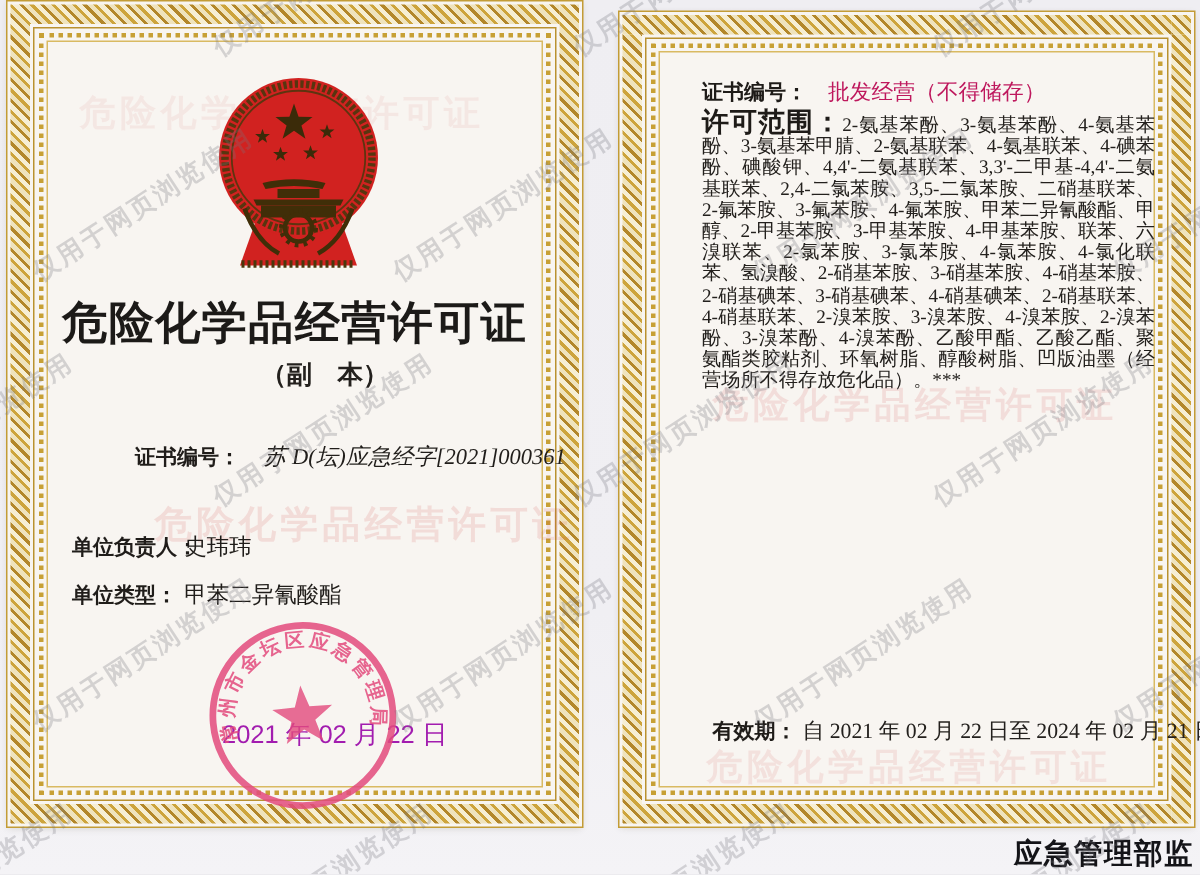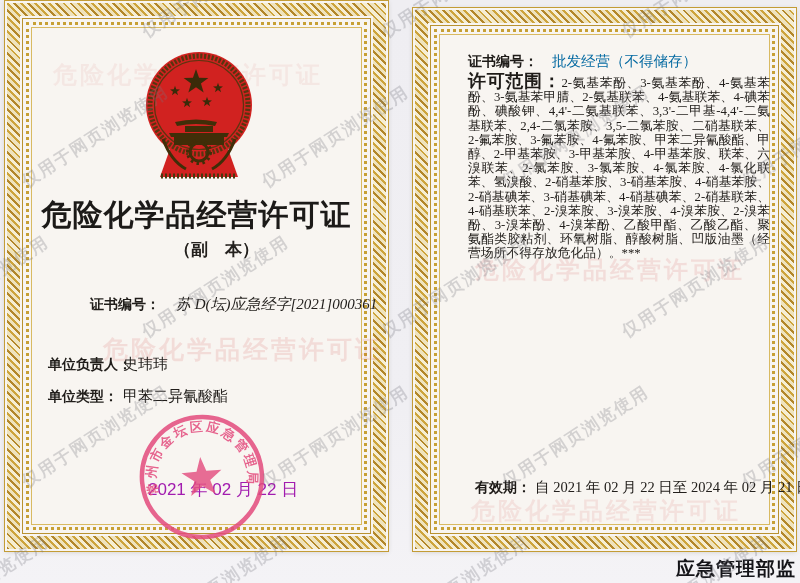--- a/index.html
+++ b/index.html
@@ -26,21 +26,21 @@
   .fieldrow .fvalue{font-family:"Liberation Serif",serif;font-size:15px;margin-left:1px;}
   #fr0{top:294px;left:85px;}
   #fr1{top:324px;} #fr2{top:354px;} #fr3{top:386px;} #fr4{top:418px;} #fr5{top:450px;}
   #fr5 .fvalue{font-weight:700;}
   #issue-date{position:absolute;left:143px;top:477px;font-family:Liberation Sans, sans-serif;
               font-size:17px;color:#a21caf;}
   #seal{position:absolute;left:133px;top:413px;opacity:.85;transform:rotate(-5deg);}
   
   .rp-label{font-weight:700;font-size:14px;color:#1e1b18;}
   #mode-row{position:absolute;left:55px;top:44px;white-space:nowrap;}
-  #mode-row .rp-value{font-family:Liberation Mono, monospace;font-size:14.5px;margin-left:14px;color:#0369a1;}
+  #mode-row .rp-value{font-family:Liberation Mono, monospace;font-size:14.5px;margin-left:14px;color:#be185d;}
   #scope{position:absolute;left:55px;top:66px;width:302px;text-align:justify;
          font-family:"Liberation Serif",serif;font-size:12.8px;line-height:14.2px;color:#23201d;}
   #scope .rp-label{font-size:18px;line-height:14.2px;}
   #validity-row{position:absolute;left:62px;top:470px;white-space:nowrap;}
   #validity-row .rp-value{font-family:"Liberation Serif",serif;font-size:14.5px;margin-left:4px;color:#23201d;}
   
   .ghost{position:absolute;color:#cf3b3b;font-weight:700;white-space:nowrap;
          letter-spacing:3px;filter:blur(.4px);pointer-events:none;}
   #g1{left:48px;top:58px;font-size:24px;opacity:.07;}
   #g2{left:98px;top:332px;font-size:25px;opacity:.13;}

